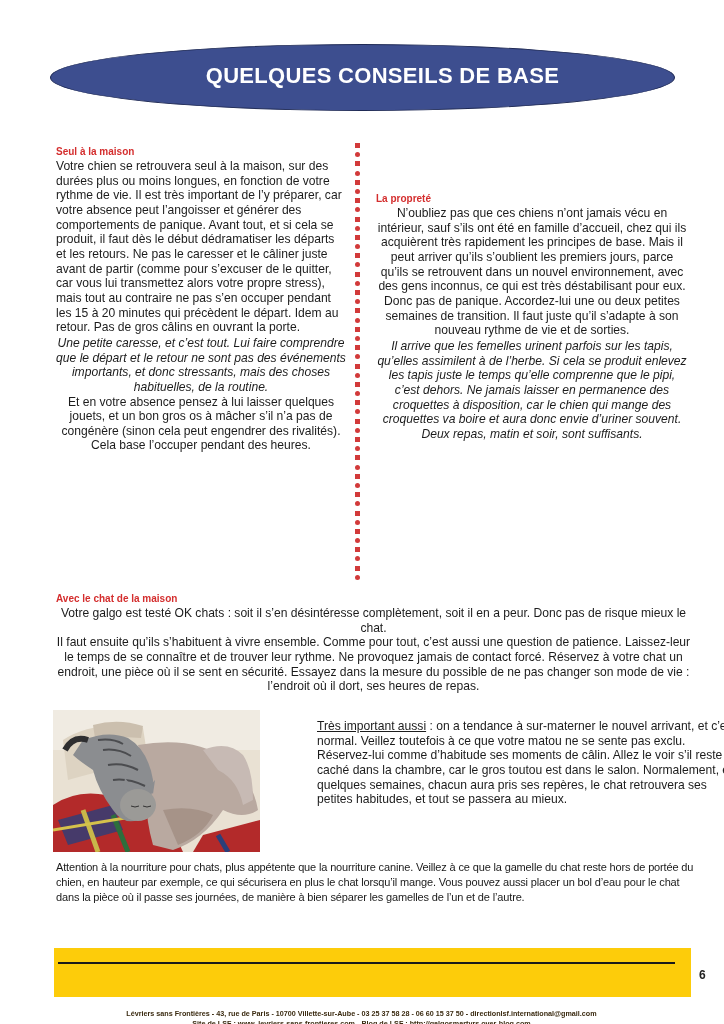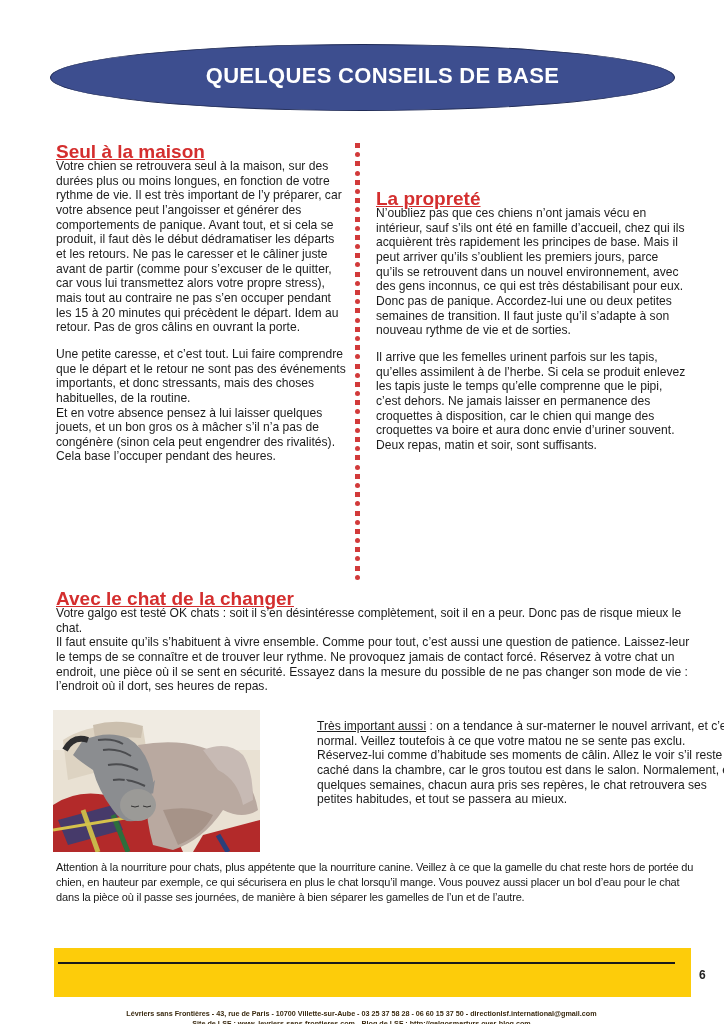--- a/index.html
+++ b/index.html
@@ -38,41 +38,42 @@
       margin-left: 40px;
     }
     .body-text {
       font-size: 12.1px;
       line-height: 14.65px;
       color: #1c1c1c;
     }
     .heading {
       color: #d42e2e;
       font-weight: bold;
-      text-decoration: underline;
-      font-size: 19px;
+      font-size: 10px;
       line-height: 15px;
     }
     .col-left {
       position: absolute;
       left: 56px;
       top: 144px;
       width: 290px;
     }
     .col-right {
       position: absolute;
       left: 376px;
       top: 191px;
       width: 312px;
     }
     .para {
       margin: 0;
+      text-align: center;
     }
     .para-gap {
-      margin-top: 12px;
+      margin-top: 1px;
+      font-style: italic;
     }
     .divider {
       position: absolute;
       left: 354px;
       top: 143px;
       width: 6px;
       height: 436px;
       display: flex;
       flex-direction: column;
       align-items: center;
@@ -220,21 +221,21 @@
     <span class="dot rd"></span>
   </div>
 
 <div class="col-right body-text">
   <div class="heading">La propreté</div>
   <p class="para">N’oubliez pas que ces chiens n’ont jamais vécu en intérieur, sauf s’ils ont été en famille d’accueil, chez qui ils acquièrent très rapidement les principes de base. Mais il peut arriver qu’ils s’oublient les premiers jours, parce qu’ils se retrouvent dans un nouvel environnement, avec des gens inconnus, ce qui est très déstabilisant pour eux. Donc pas de panique. Accordez-lui une ou deux petites semaines de transition. Il faut juste qu’il s’adapte à son nouveau rythme de vie et de sorties.</p>
   <p class="para para-gap">Il arrive que les femelles urinent parfois sur les tapis, qu’elles assimilent à de l’herbe. Si cela se produit enlevez les tapis juste le temps qu’elle comprenne que le pipi, c’est dehors. Ne jamais laisser en permanence des croquettes à disposition, car le chien qui mange des croquettes va boire et aura donc envie d’uriner souvent. Deux repas, matin et soir, sont suffisants.</p>
 </div>
 
 <div class="section-chat body-text">
-  <div class="heading">Avec le chat de la changer</div>
+  <div class="heading">Avec le chat de la maison</div>
   <p class="para">Votre galgo est testé OK chats : soit il s’en désintéresse complètement, soit il en a peur. Donc pas de risque mieux le chat.</p>
   <p class="para">Il faut ensuite qu’ils s’habituent à vivre ensemble. Comme pour tout, c’est aussi une question de patience. Laissez-leur le temps de se connaître et de trouver leur rythme. Ne provoquez jamais de contact forcé. Réservez à votre chat un endroit, une pièce où il se sent en sécurité. Essayez dans la mesure du possible de ne pas changer son mode de vie : l’endroit où il dort, ses heures de repas.</p>
 </div>
 
 <div class="photo" title="Chat tigré couché contre un lévrier sur une couverture écossaise">
   <svg width="207" height="142" viewBox="0 0 207 142" xmlns="http://www.w3.org/2000/svg">
     <rect x="0" y="0" width="207" height="142" fill="#e9e1d3"></rect>
     <rect x="0" y="0" width="207" height="40" fill="#f0ebe2"></rect>
 
     <path d="M10 30 Q40 10 90 18 L95 50 Q50 60 15 70 Z" fill="#ddd3c2"></path>

